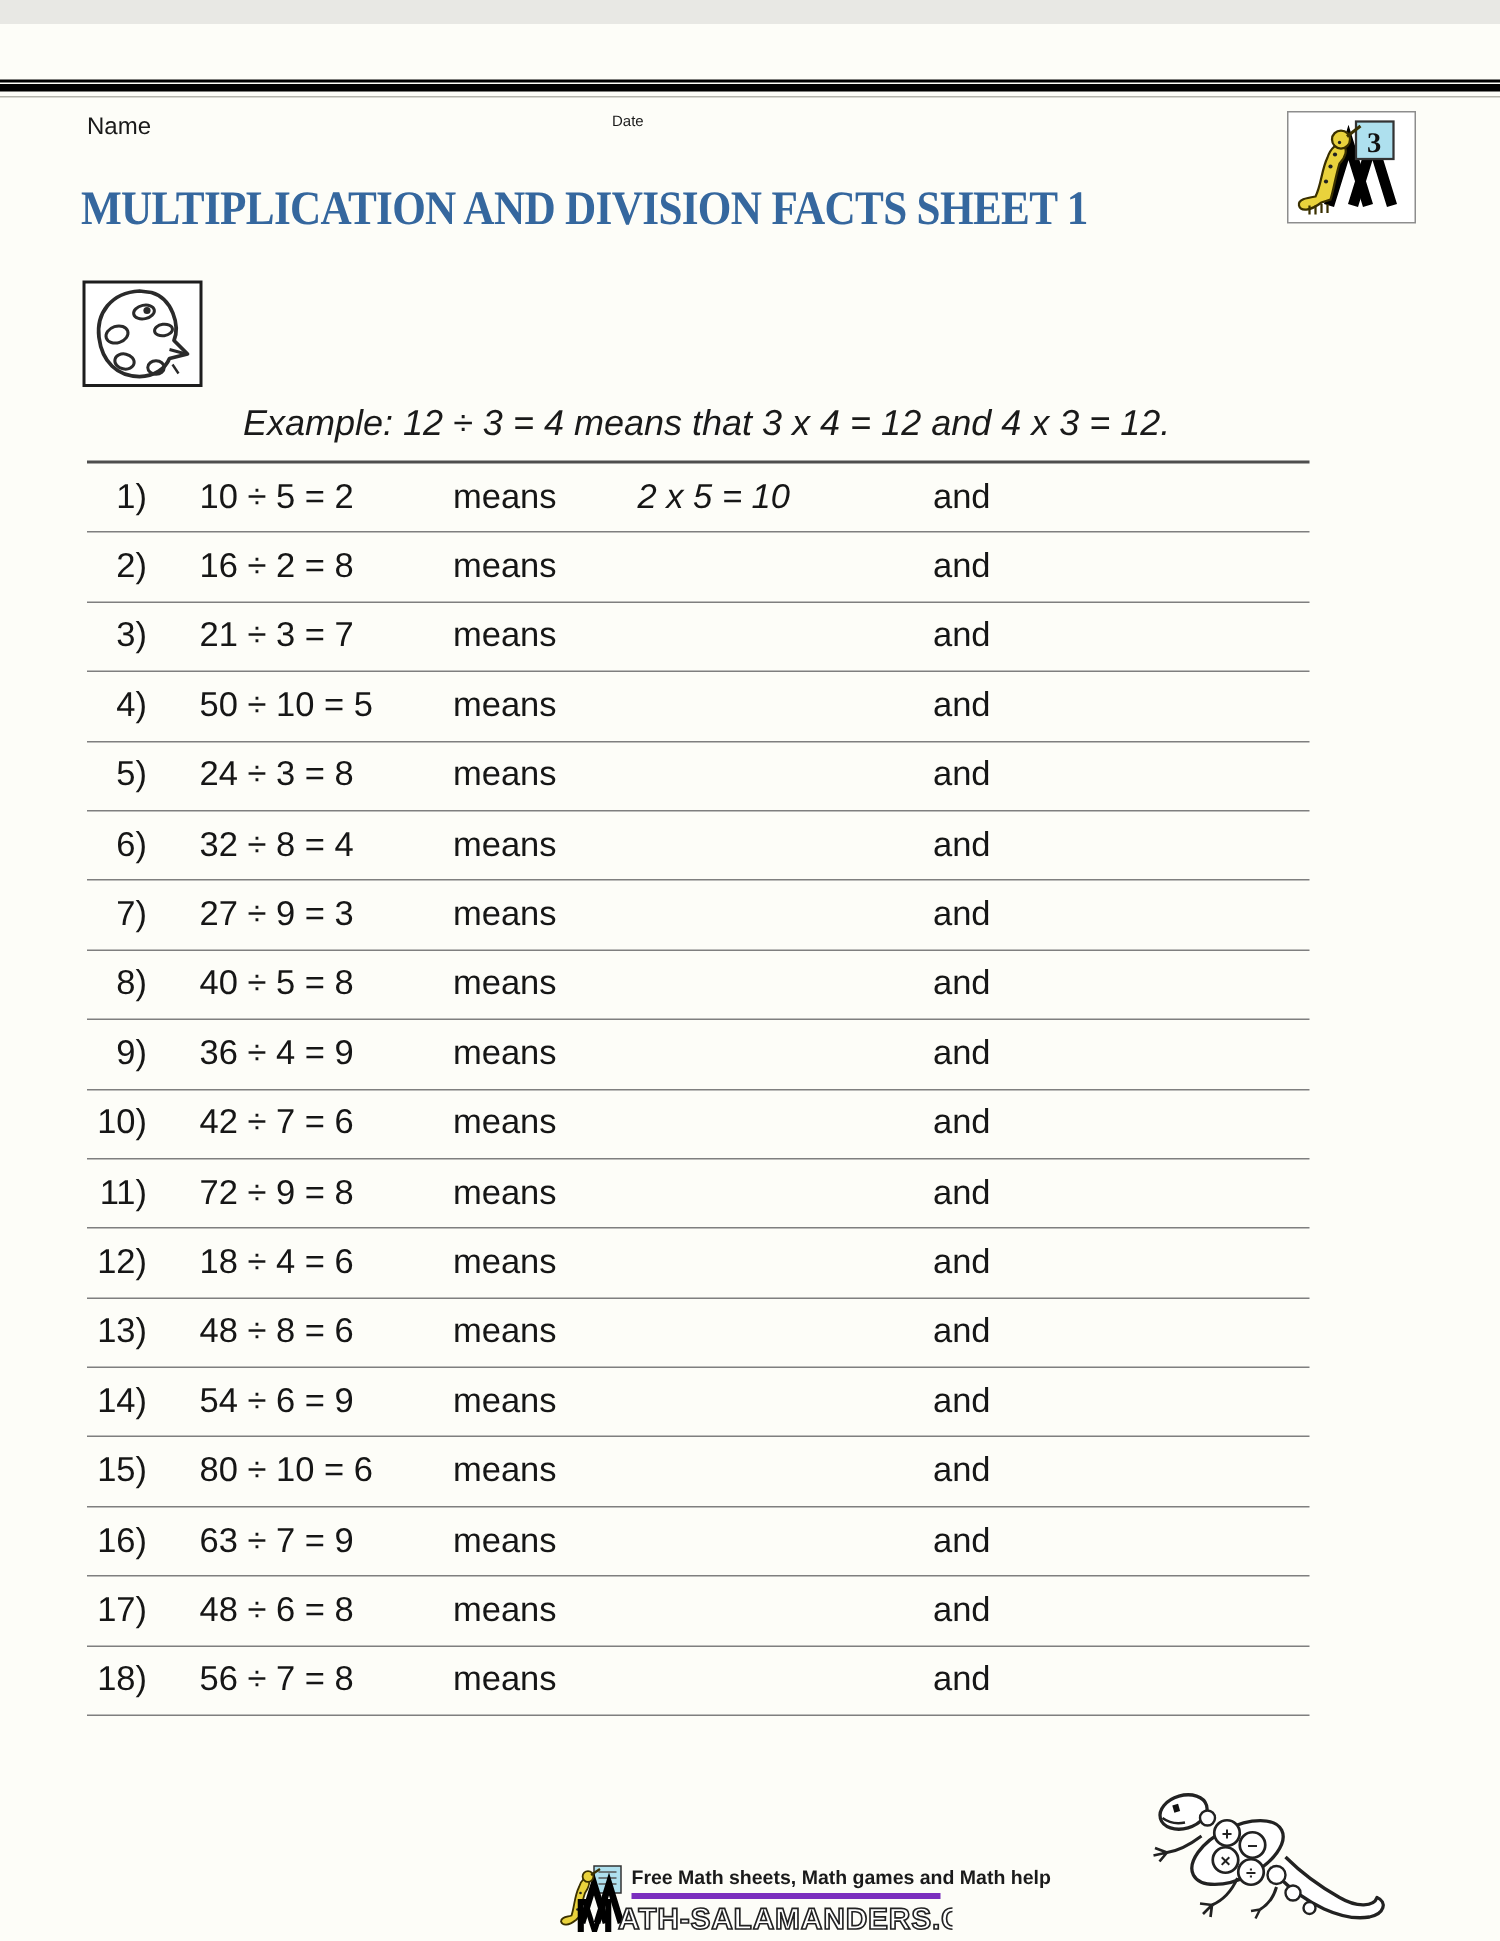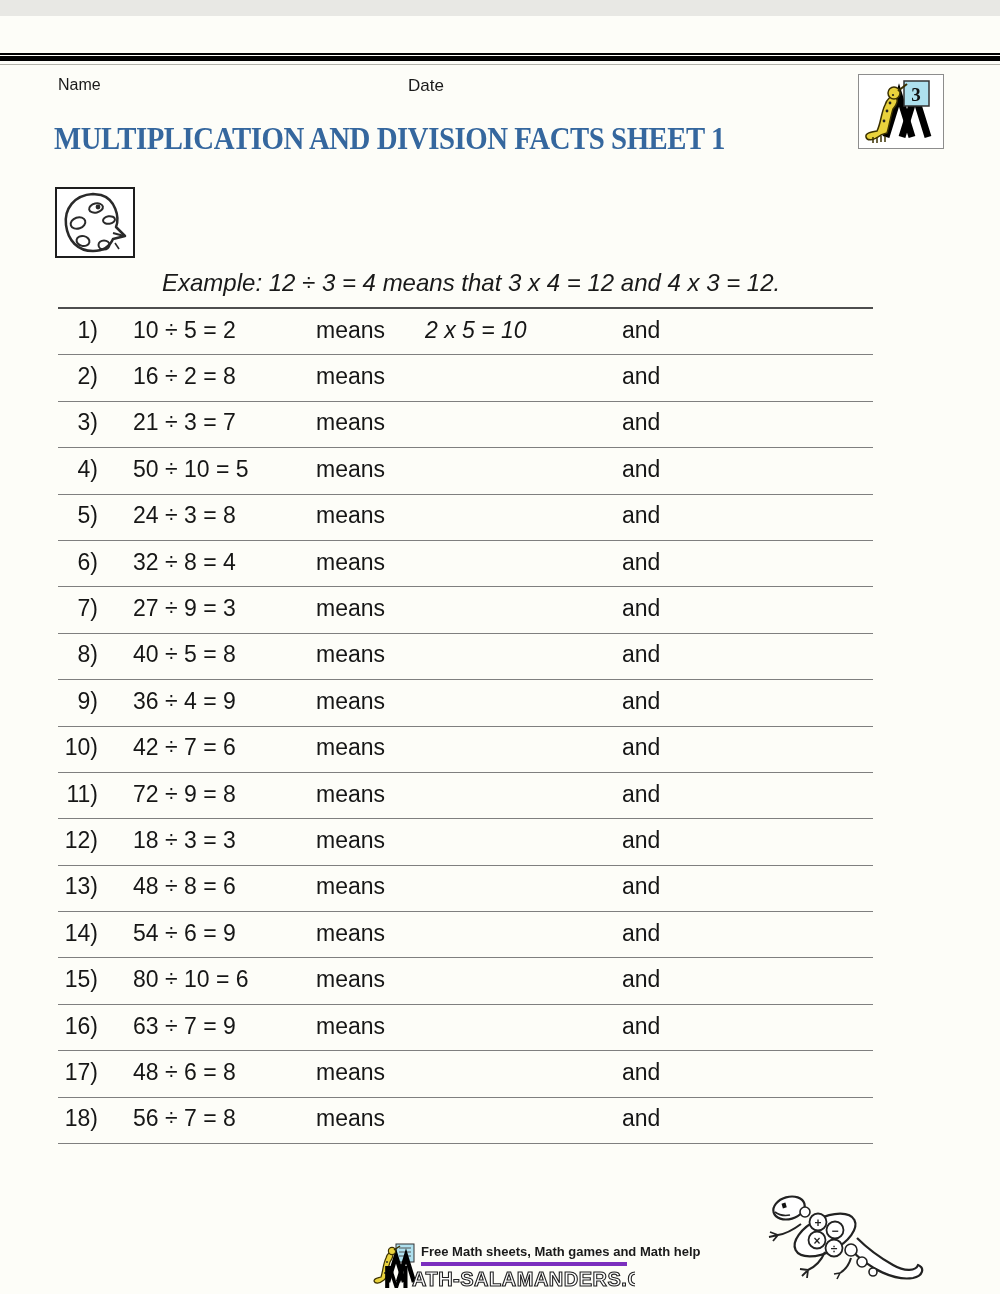--- a/index.html
+++ b/index.html
@@ -6,38 +6,38 @@
   body{font-family:"Liberation Sans",sans-serif;background:#e8e8e4;}
   .page{position:relative;width:1000px;height:1294px;background:#fdfdf8;margin:16px auto;overflow:hidden;color:#1a1a1a;}
 
   
   .rule{position:absolute;left:0;width:1000px;background:#000;}
   .rule-a{top:37px;height:2px;}
   .rule-b{top:40px;height:5px;}
   .rule-c{top:48px;height:1px;background:#b3b3ab;}
 
   .name-label{position:absolute;left:58px;top:60px;font-size:16px;}
-  .date-label{position:absolute;left:408px;top:60px;font-size:17px;}
+  .date-label{position:absolute;left:408px;top:60px;font-size:10px;}
 
   .logo-box{position:absolute;left:858px;top:58px;width:84px;height:73px;background:#fff;border:1px solid #8d8d8d;}
 
   .sheet-title{position:absolute;left:54px;top:104px;font-family:"Liberation Serif",serif;font-size:32px;font-weight:600;color:#35679e;white-space:nowrap;transform:scaleX(.9);transform-origin:left center;letter-spacing:-.5px;}
 
   .instr-icon-box{position:absolute;left:55px;top:171px;width:80px;height:71px;background:#fff;border:2px solid #1d1d1d;box-sizing:border-box;}
   .instr-line1{position:absolute;left:168px;top:172px;font-size:24px;white-space:nowrap;}
   .instr-line2{position:absolute;left:168px;top:214px;font-size:24px;white-space:nowrap;}
   .example-line{position:absolute;left:162px;top:253px;font-size:24px;font-style:italic;white-space:nowrap;}
 
   
   .ws-table{position:absolute;left:58px;top:291px;width:815px;border-top:2px solid #4e4e4e;}
   .ws-row{position:relative;height:45.4px;border-bottom:1.8px solid #7f7f7f;}
   .ws-row span{position:absolute;top:50%;transform:translateY(-54%);font-size:23px;white-space:nowrap;color:#161616;}
   .c-num{left:0;width:40px;text-align:right;}
   .c-fact{left:75px;}
-  .c-means{left:258px;}
+  .c-means{left:244px;}
   .c-ans1{left:367px;min-width:150px;font-style:italic;}
   .c-and{left:564px;}
   .c-ans2{left:645px;min-width:150px;}
 
   
   .footer-logo{position:absolute;left:372px;top:1222px;width:270px;height:62px;}
   .mini-sala{position:absolute;left:0;top:4px;}
   .tagline{position:absolute;left:49px;top:6px;font-size:13px;font-weight:bold;white-space:nowrap;}
   .purple-rule{position:absolute;left:49px;top:24px;width:206px;height:4px;background:#7b2fbe;}
   .site-svg{position:absolute;left:11px;top:25px;}
@@ -177,21 +177,21 @@
       <div class="ws-row">
       <span class="c-num">11)</span>
       <span class="c-fact">72 ÷ 9 = 8</span>
       <span class="c-means">means</span>
       <span class="c-ans1"></span>
       <span class="c-and">and</span>
       <span class="c-ans2"></span>
     </div>
       <div class="ws-row">
       <span class="c-num">12)</span>
-      <span class="c-fact">18 ÷ 3 = 3</span>
+      <span class="c-fact">18 ÷ 4 = 6</span>
       <span class="c-means">means</span>
       <span class="c-ans1"></span>
       <span class="c-and">and</span>
       <span class="c-ans2"></span>
     </div>
       <div class="ws-row">
       <span class="c-num">13)</span>
       <span class="c-fact">48 ÷ 8 = 6</span>
       <span class="c-means">means</span>
       <span class="c-ans1"></span>

